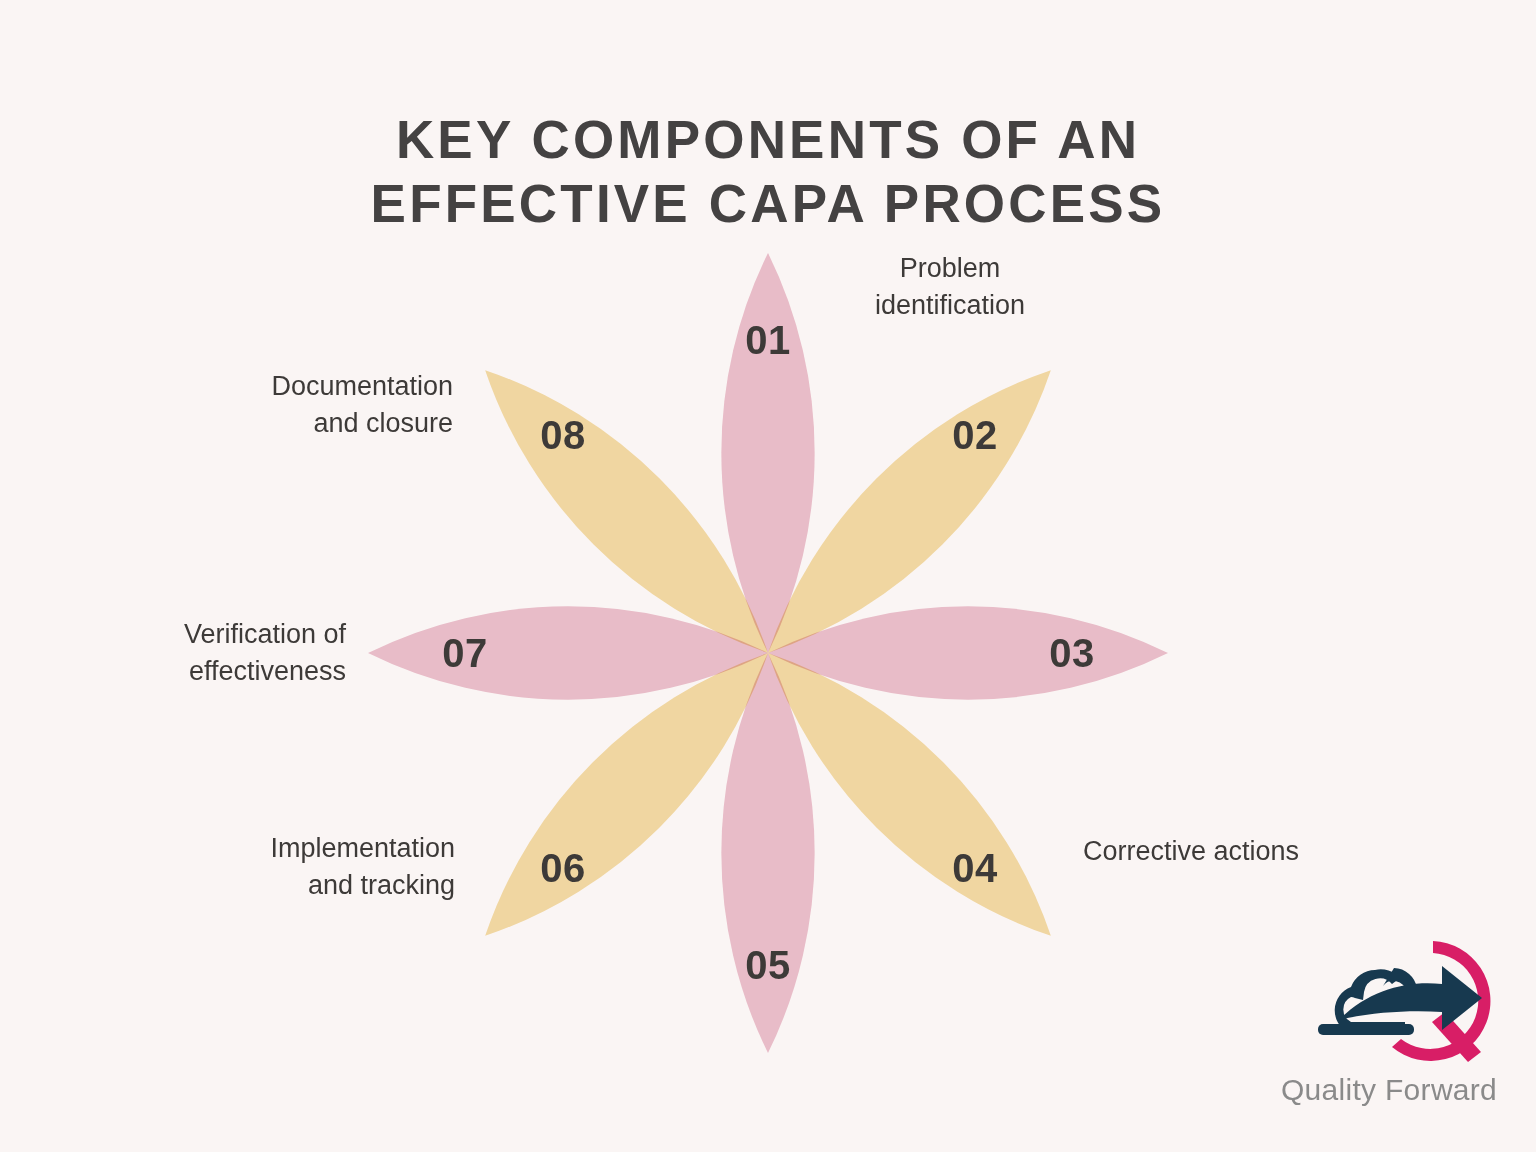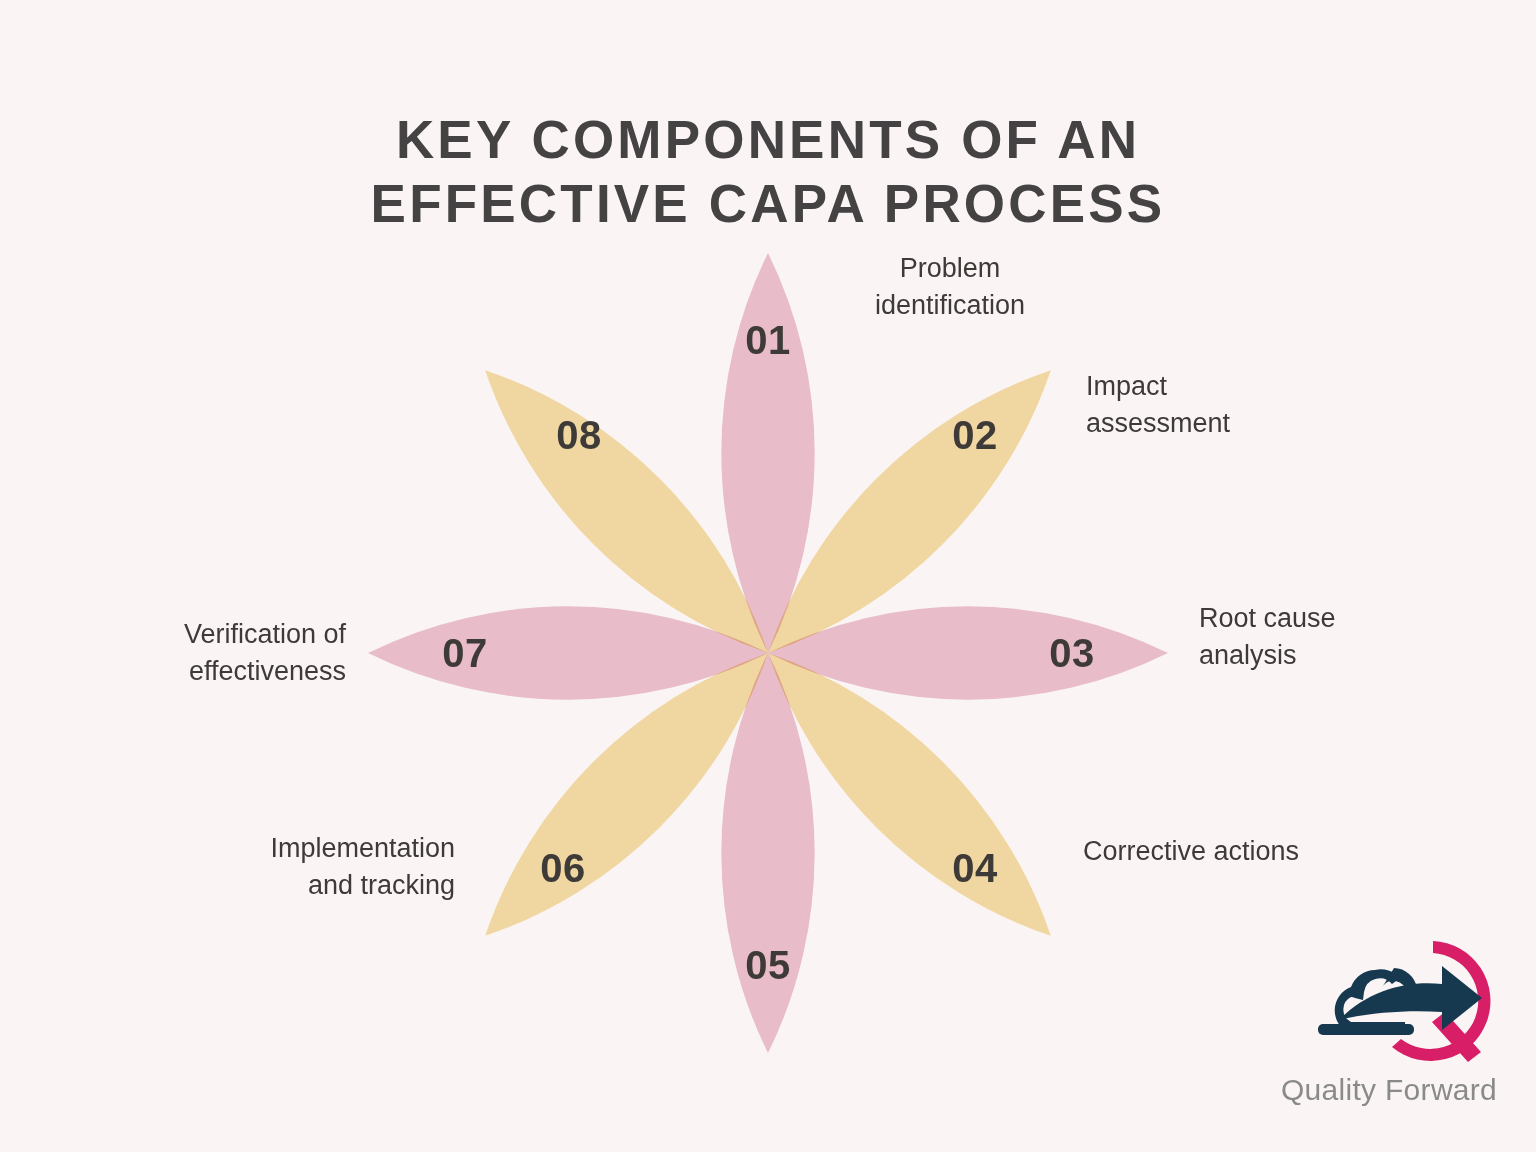--- a/index.html
+++ b/index.html
@@ -135,33 +135,31 @@
     </g>
   </svg>
 
   <div class="petal-num" style="left:768px;  top:340px;">01</div>
   <div class="petal-num" style="left:975px;  top:435px;">02</div>
   <div class="petal-num" style="left:1072px; top:653px;">03</div>
   <div class="petal-num" style="left:975px;  top:868px;">04</div>
   <div class="petal-num" style="left:768px;  top:965px;">05</div>
   <div class="petal-num" style="left:563px;  top:868px;">06</div>
   <div class="petal-num" style="left:465px;  top:653px;">07</div>
-  <div class="petal-num" style="left:563px;  top:435px;margin-left:16px;">08</div>
+  <div class="petal-num" style="left:563px;  top:435px;">08</div>
 
   <div class="petal-label la-right" style="left:875px;  top:287px;text-align:center;">Problem
 identification</div>
-  <div class="petal-label la-right" style="left:1086px; top:405px;">Impact
-assessment</div>
-  <div class="petal-label la-right" style="left:1199px; top:637px;">Root cause
-analysis</div>
   <div class="petal-label la-right" style="left:1083px; top:851px;">Corrective actions</div>
   <div class="petal-label la-left" style="left:346px;  top:653px;">Verification of
 effectiveness</div>
   <div class="petal-label la-left" style="left:455px;  top:867px;">Implementation
 and tracking</div>
+  <div class="petal-label la-left" style="left:453px;  top:405px;">Documentation
+and closure</div>
 
   <div id="logo">
     <svg id="logo-mark" viewBox="0 0 214 126">
 
       <path d="M 151 13
                A 48 48 0 1 1 119 99
                L 110 107
                A 60 60 0 1 0 151 1
                Z" fill="#D81E66"></path>
 

